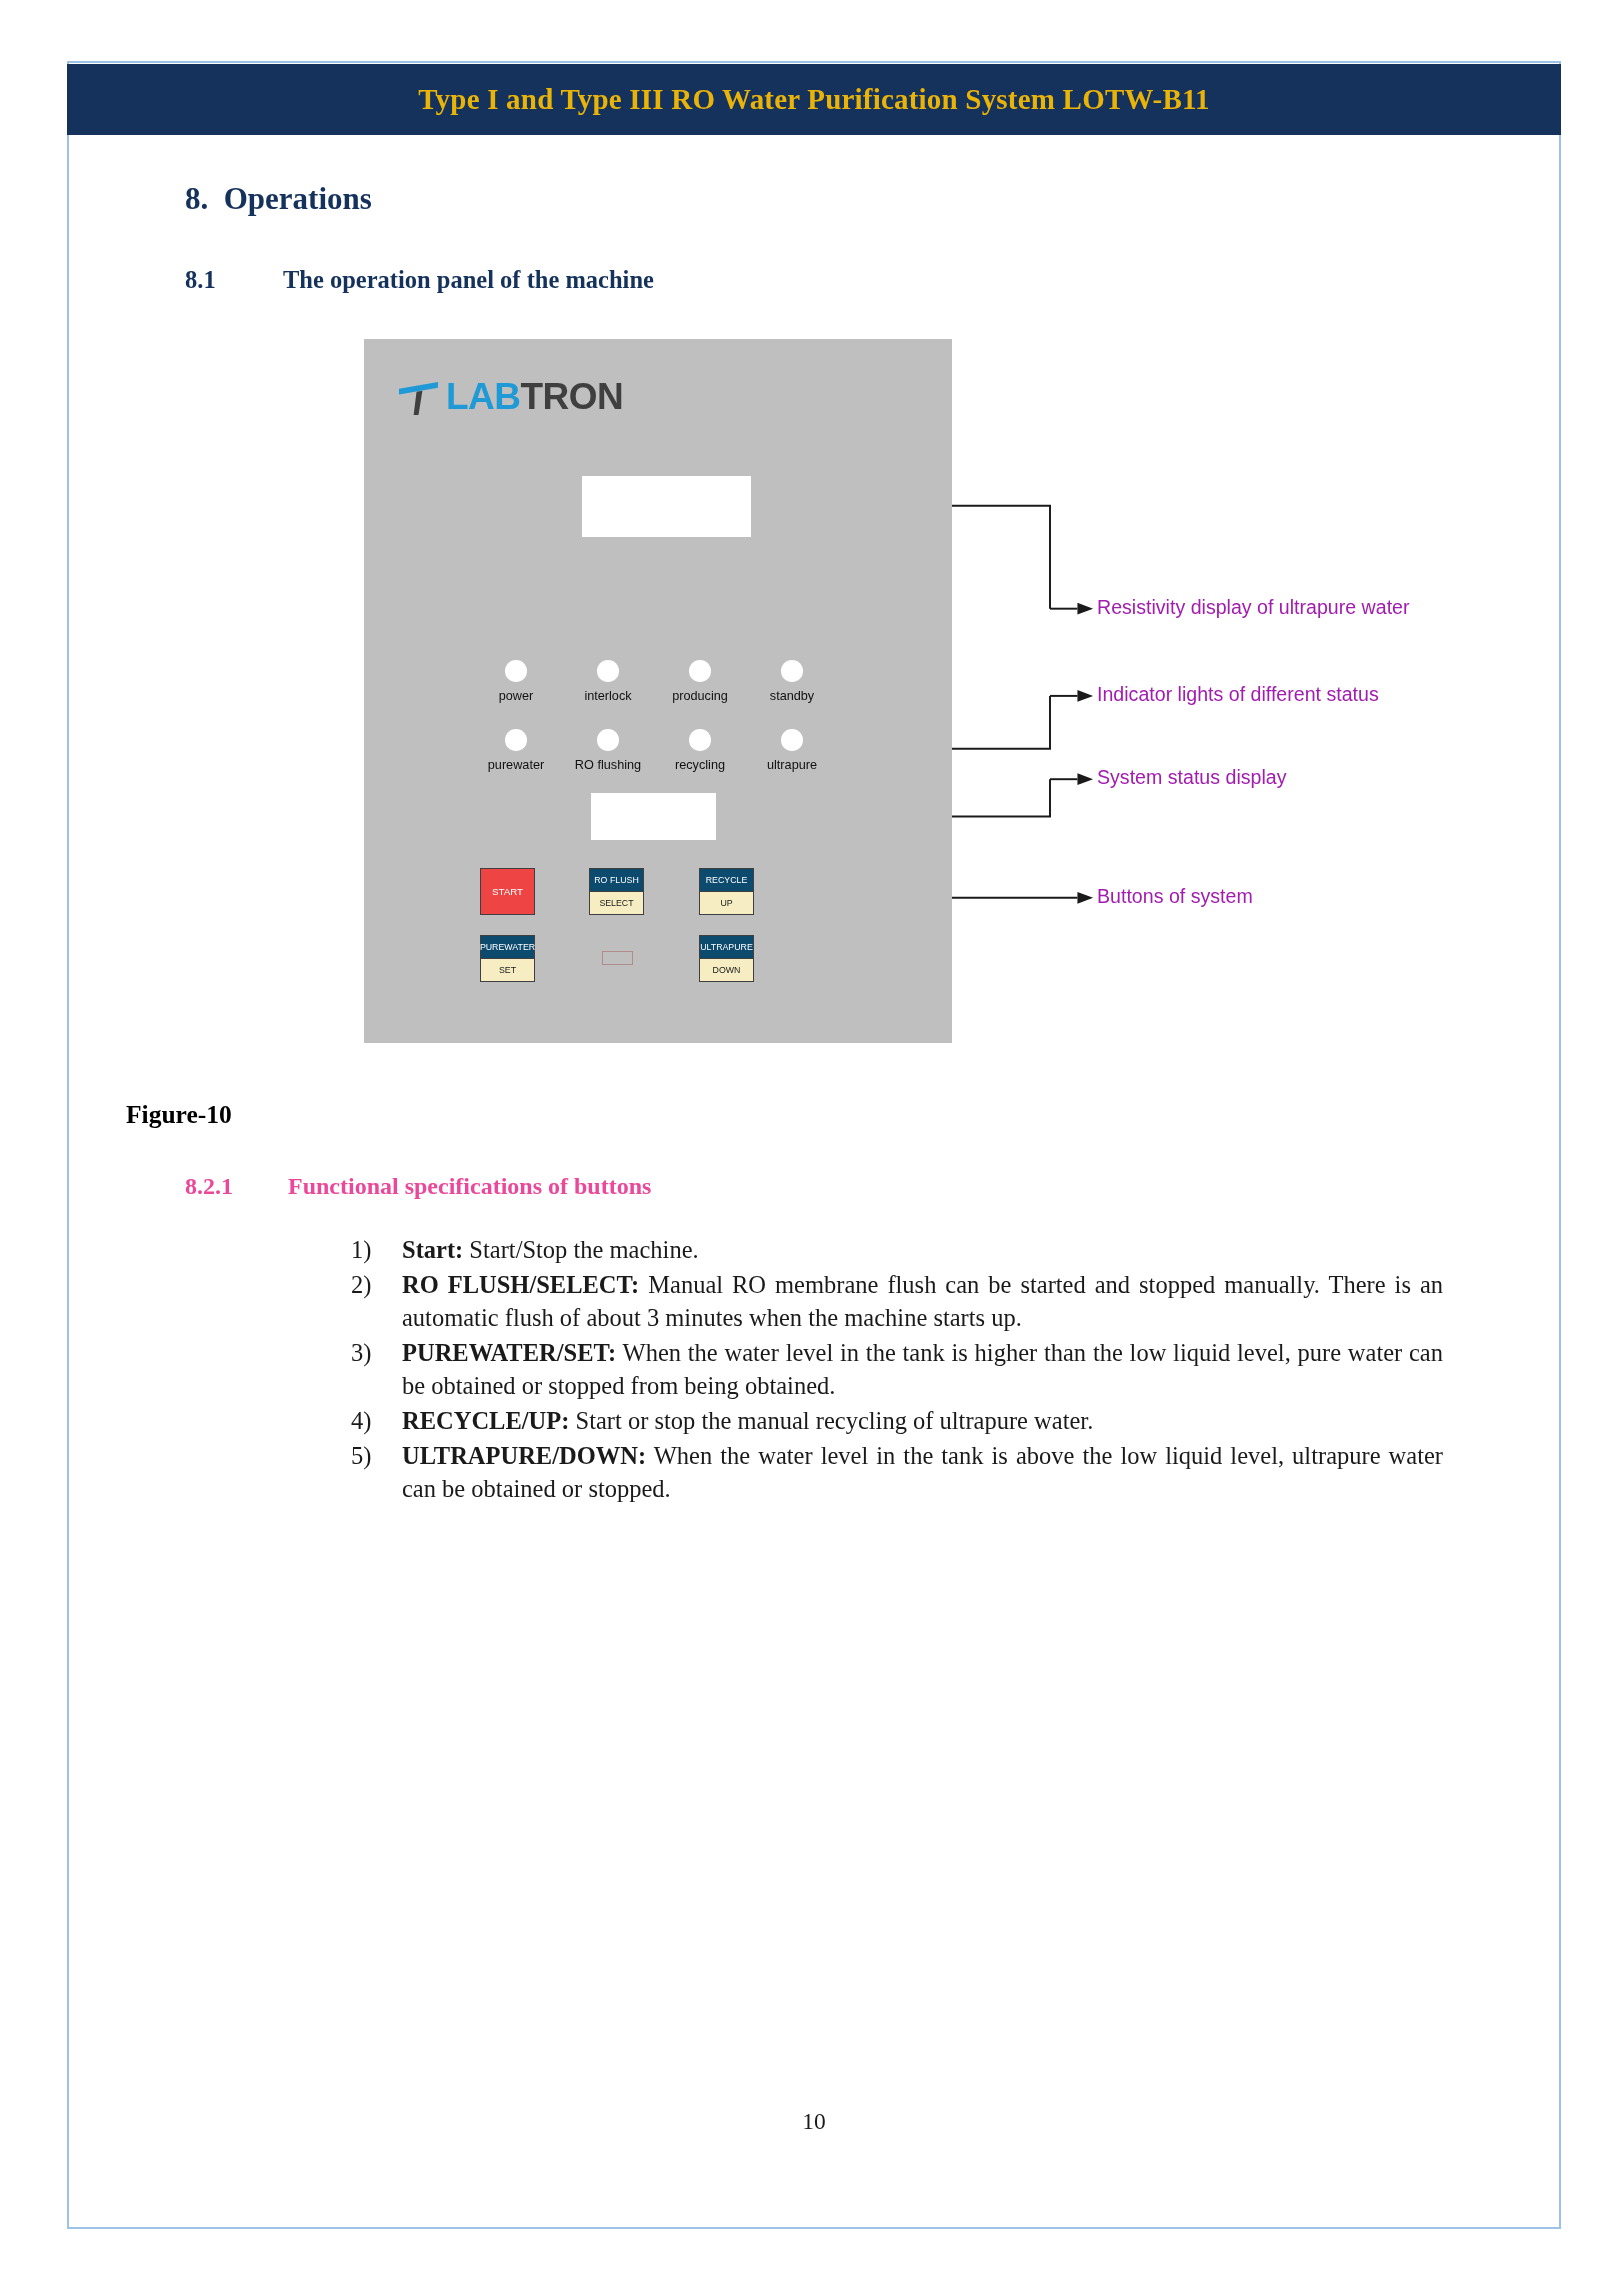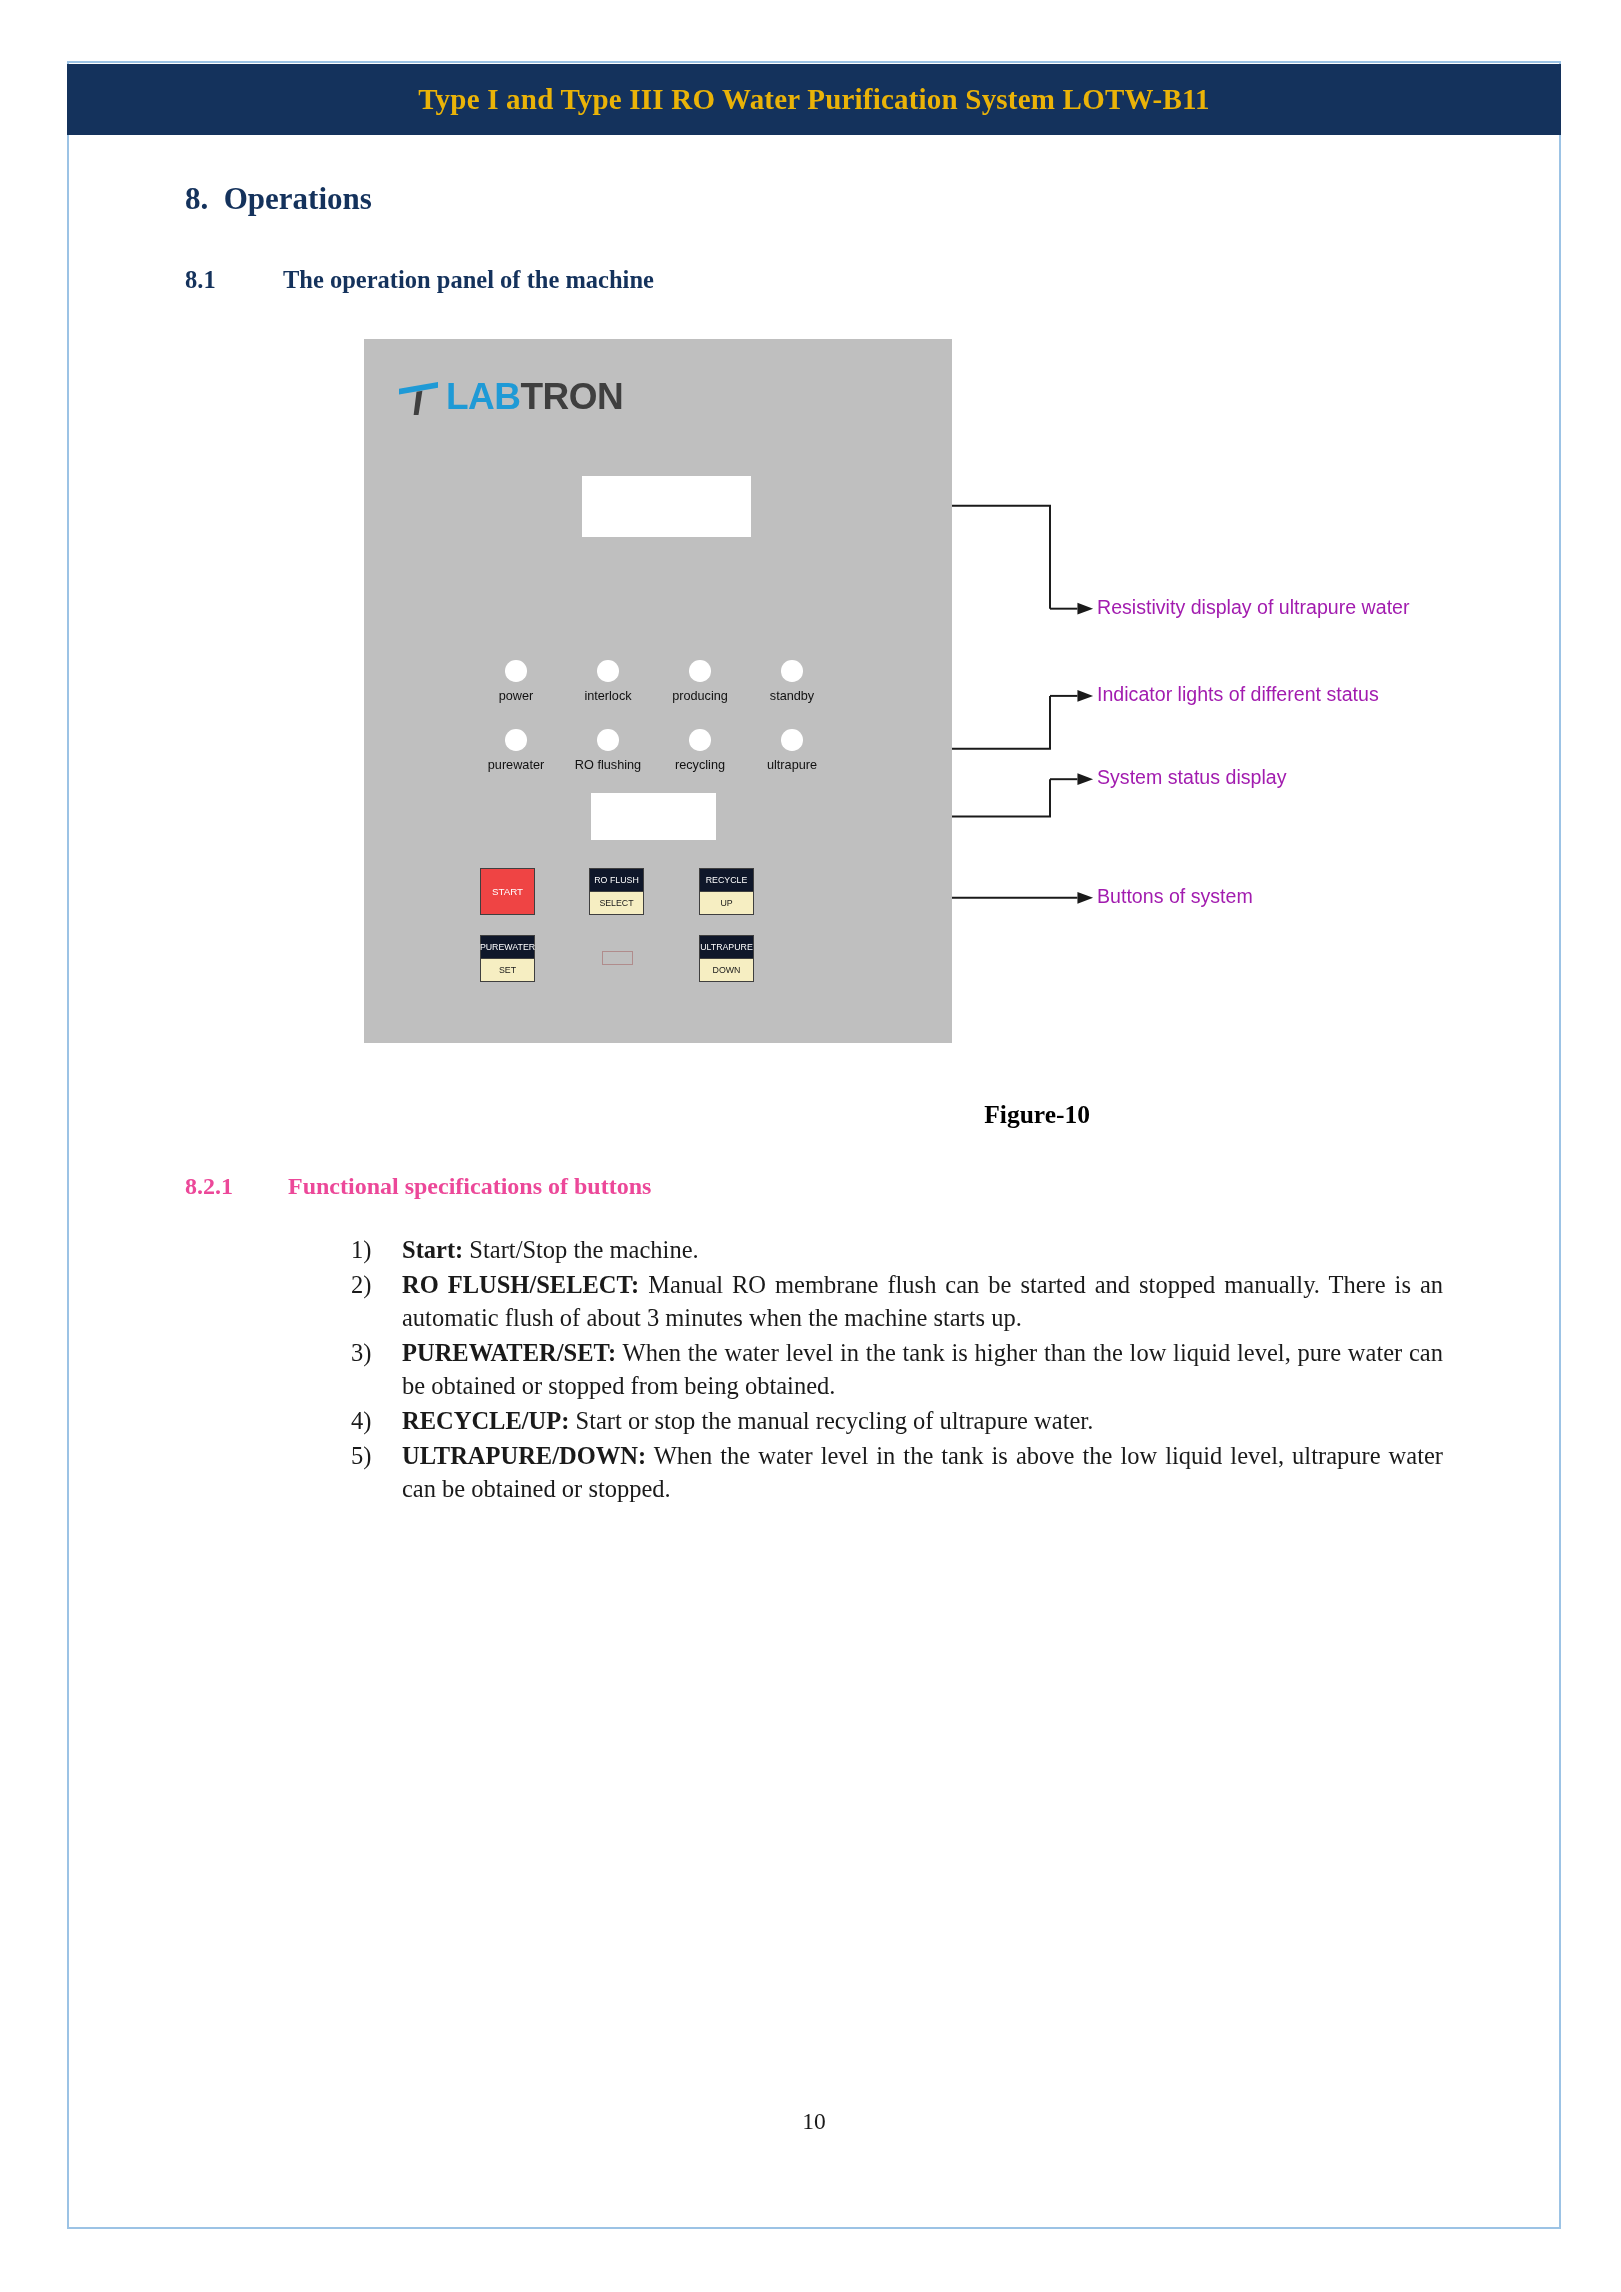--- a/index.html
+++ b/index.html
@@ -182,21 +182,21 @@
     background: #ef4444;
     border: 1px solid #3f3f3f;
     align-items: center;
     justify-content: center;
   }
   .btn.single .top {
     font-size: 9.8px;
     color: #ffffff;
   }
   .btn .top.blue {
-    background: #0f172a;
+    background: #0c4a6e;
     color: #ffffff;
     border: 1px solid #3f3f3f;
     border-bottom: none;
   }
   .btn .bot.cream {
     background: #f6eec2;
     border: 1px solid #3f3f3f;
   }
   .btn-blank {
     position: absolute;
@@ -221,21 +221,21 @@
     width: 100%;
     height: 100%;
     pointer-events: none;
   }
   .figure-outer {
     position: relative;
     width: 1078px;
     height: 704px;
   }
   .fig-caption {
-    text-align: right;
+    text-align: left;
     font-weight: bold;
     font-size: 25.5px;
     color: #000000;
     margin-top: 57px;
     padding-right: 412px;
   }
 
   
   ol.specs {
     margin: 33px 0 0 0;

